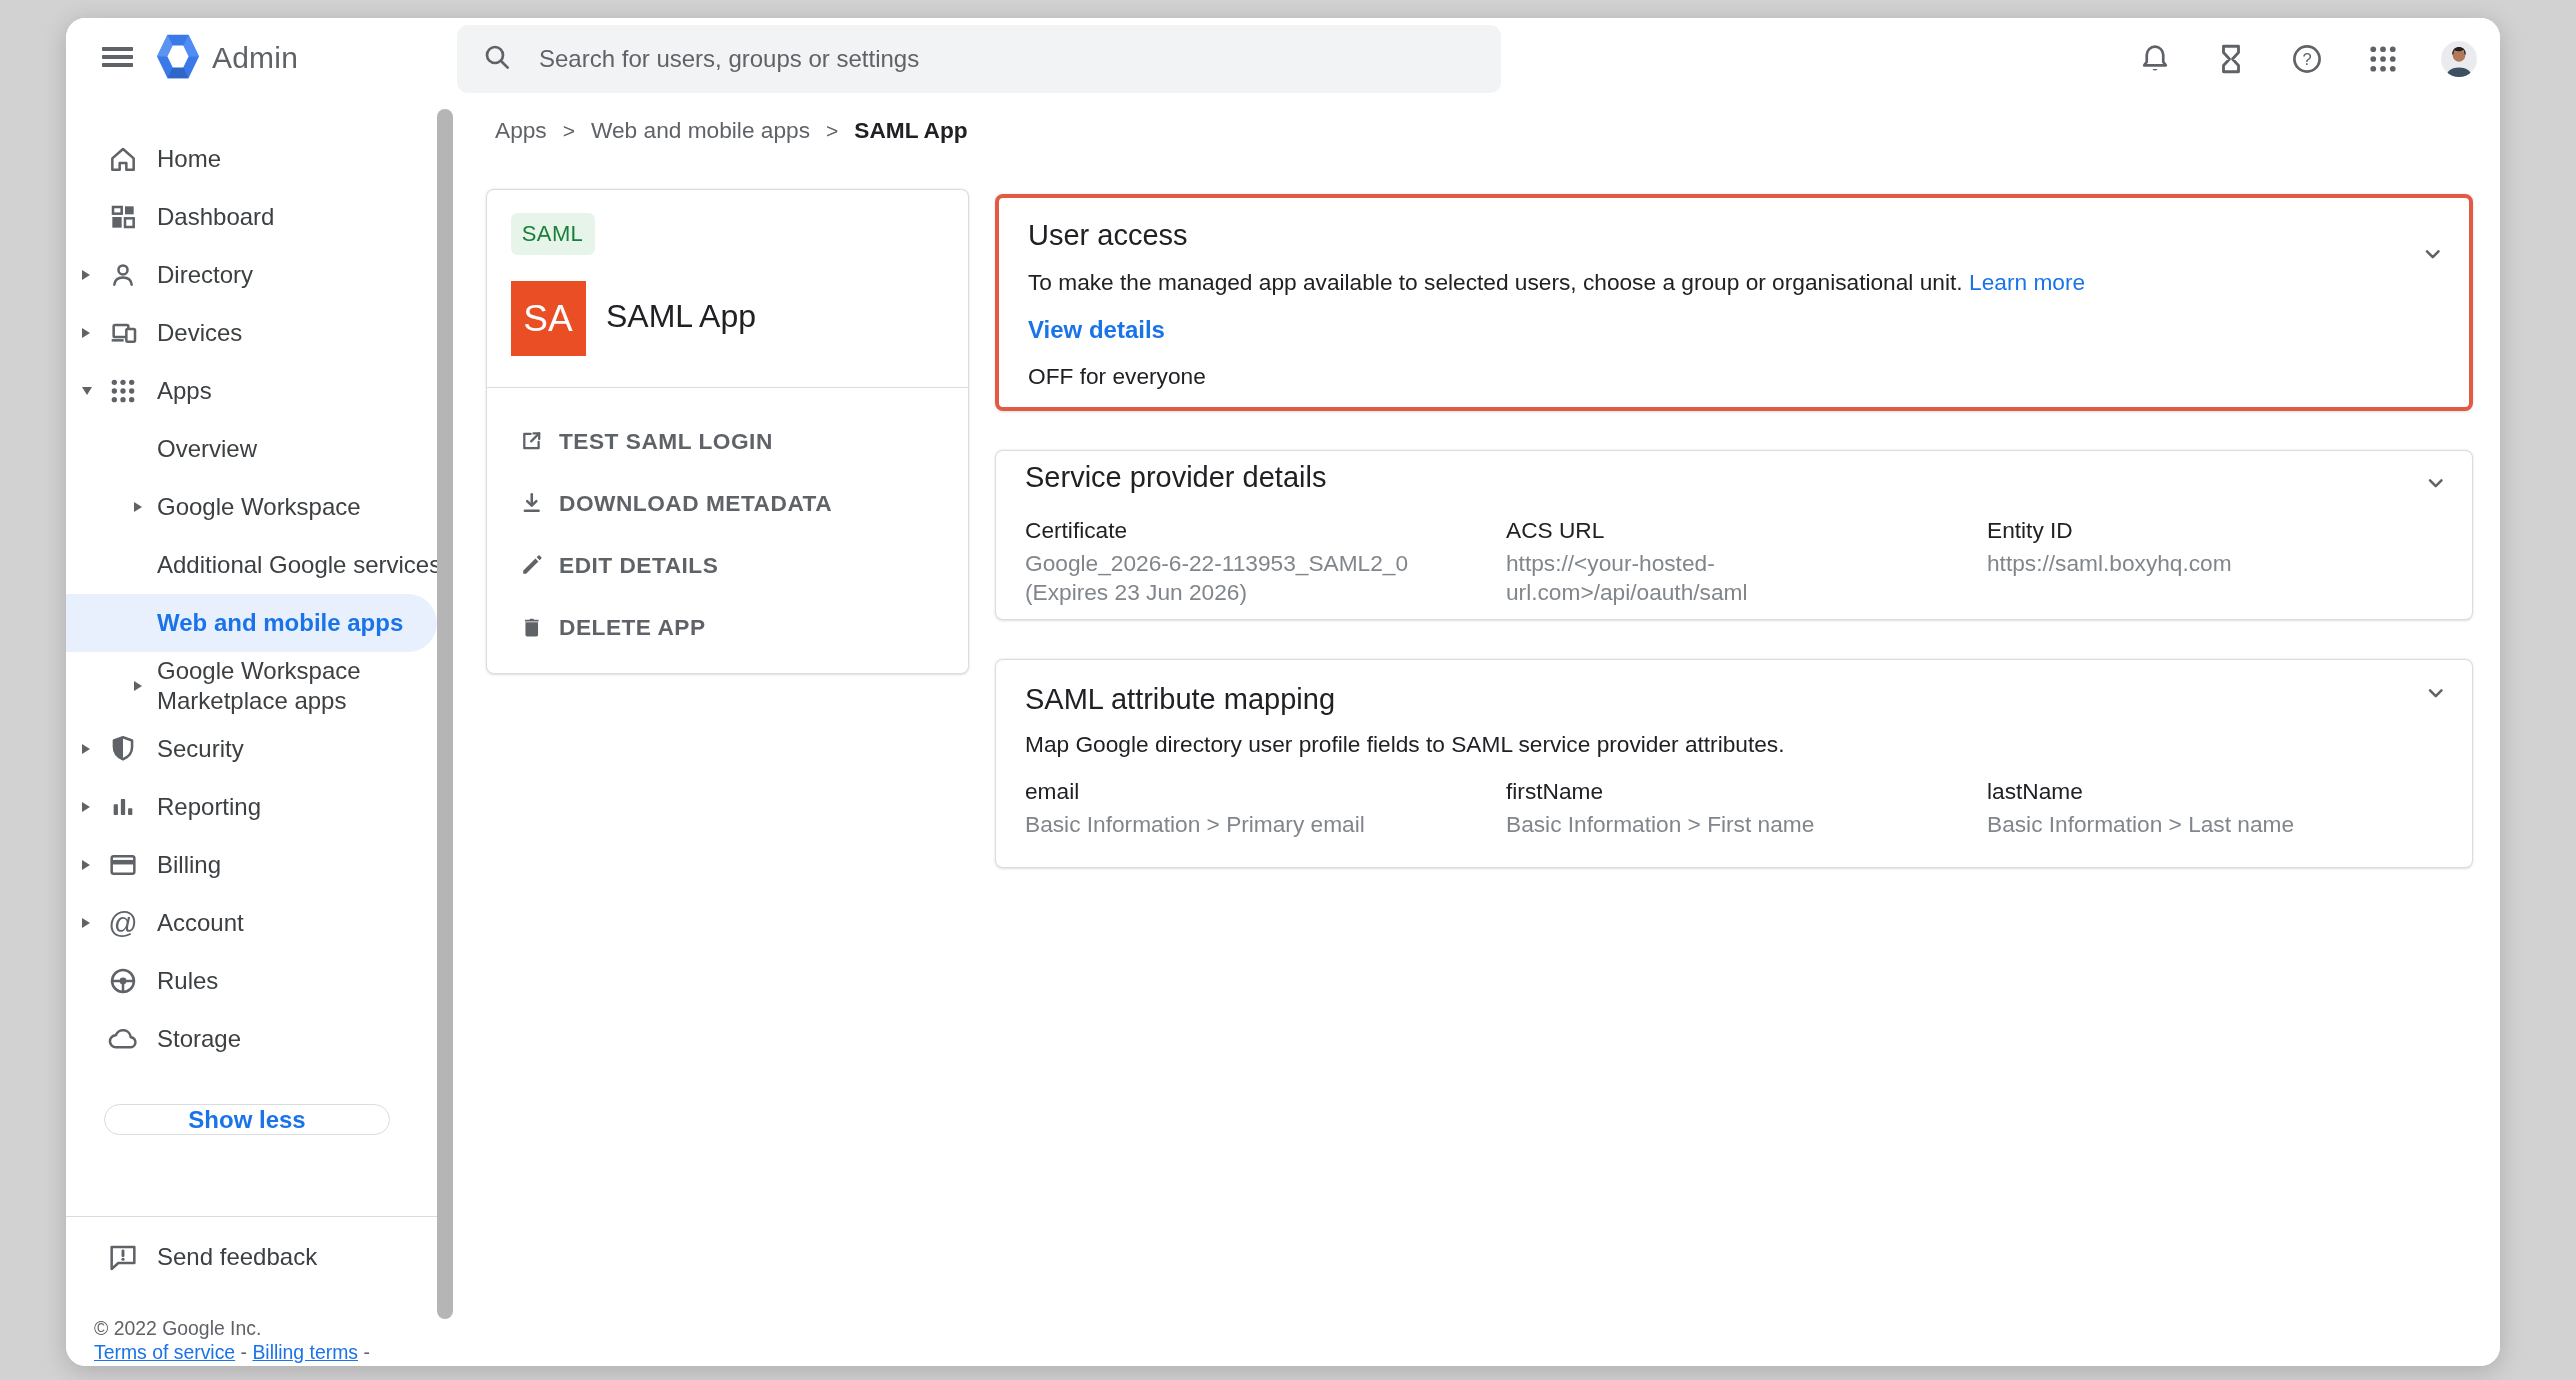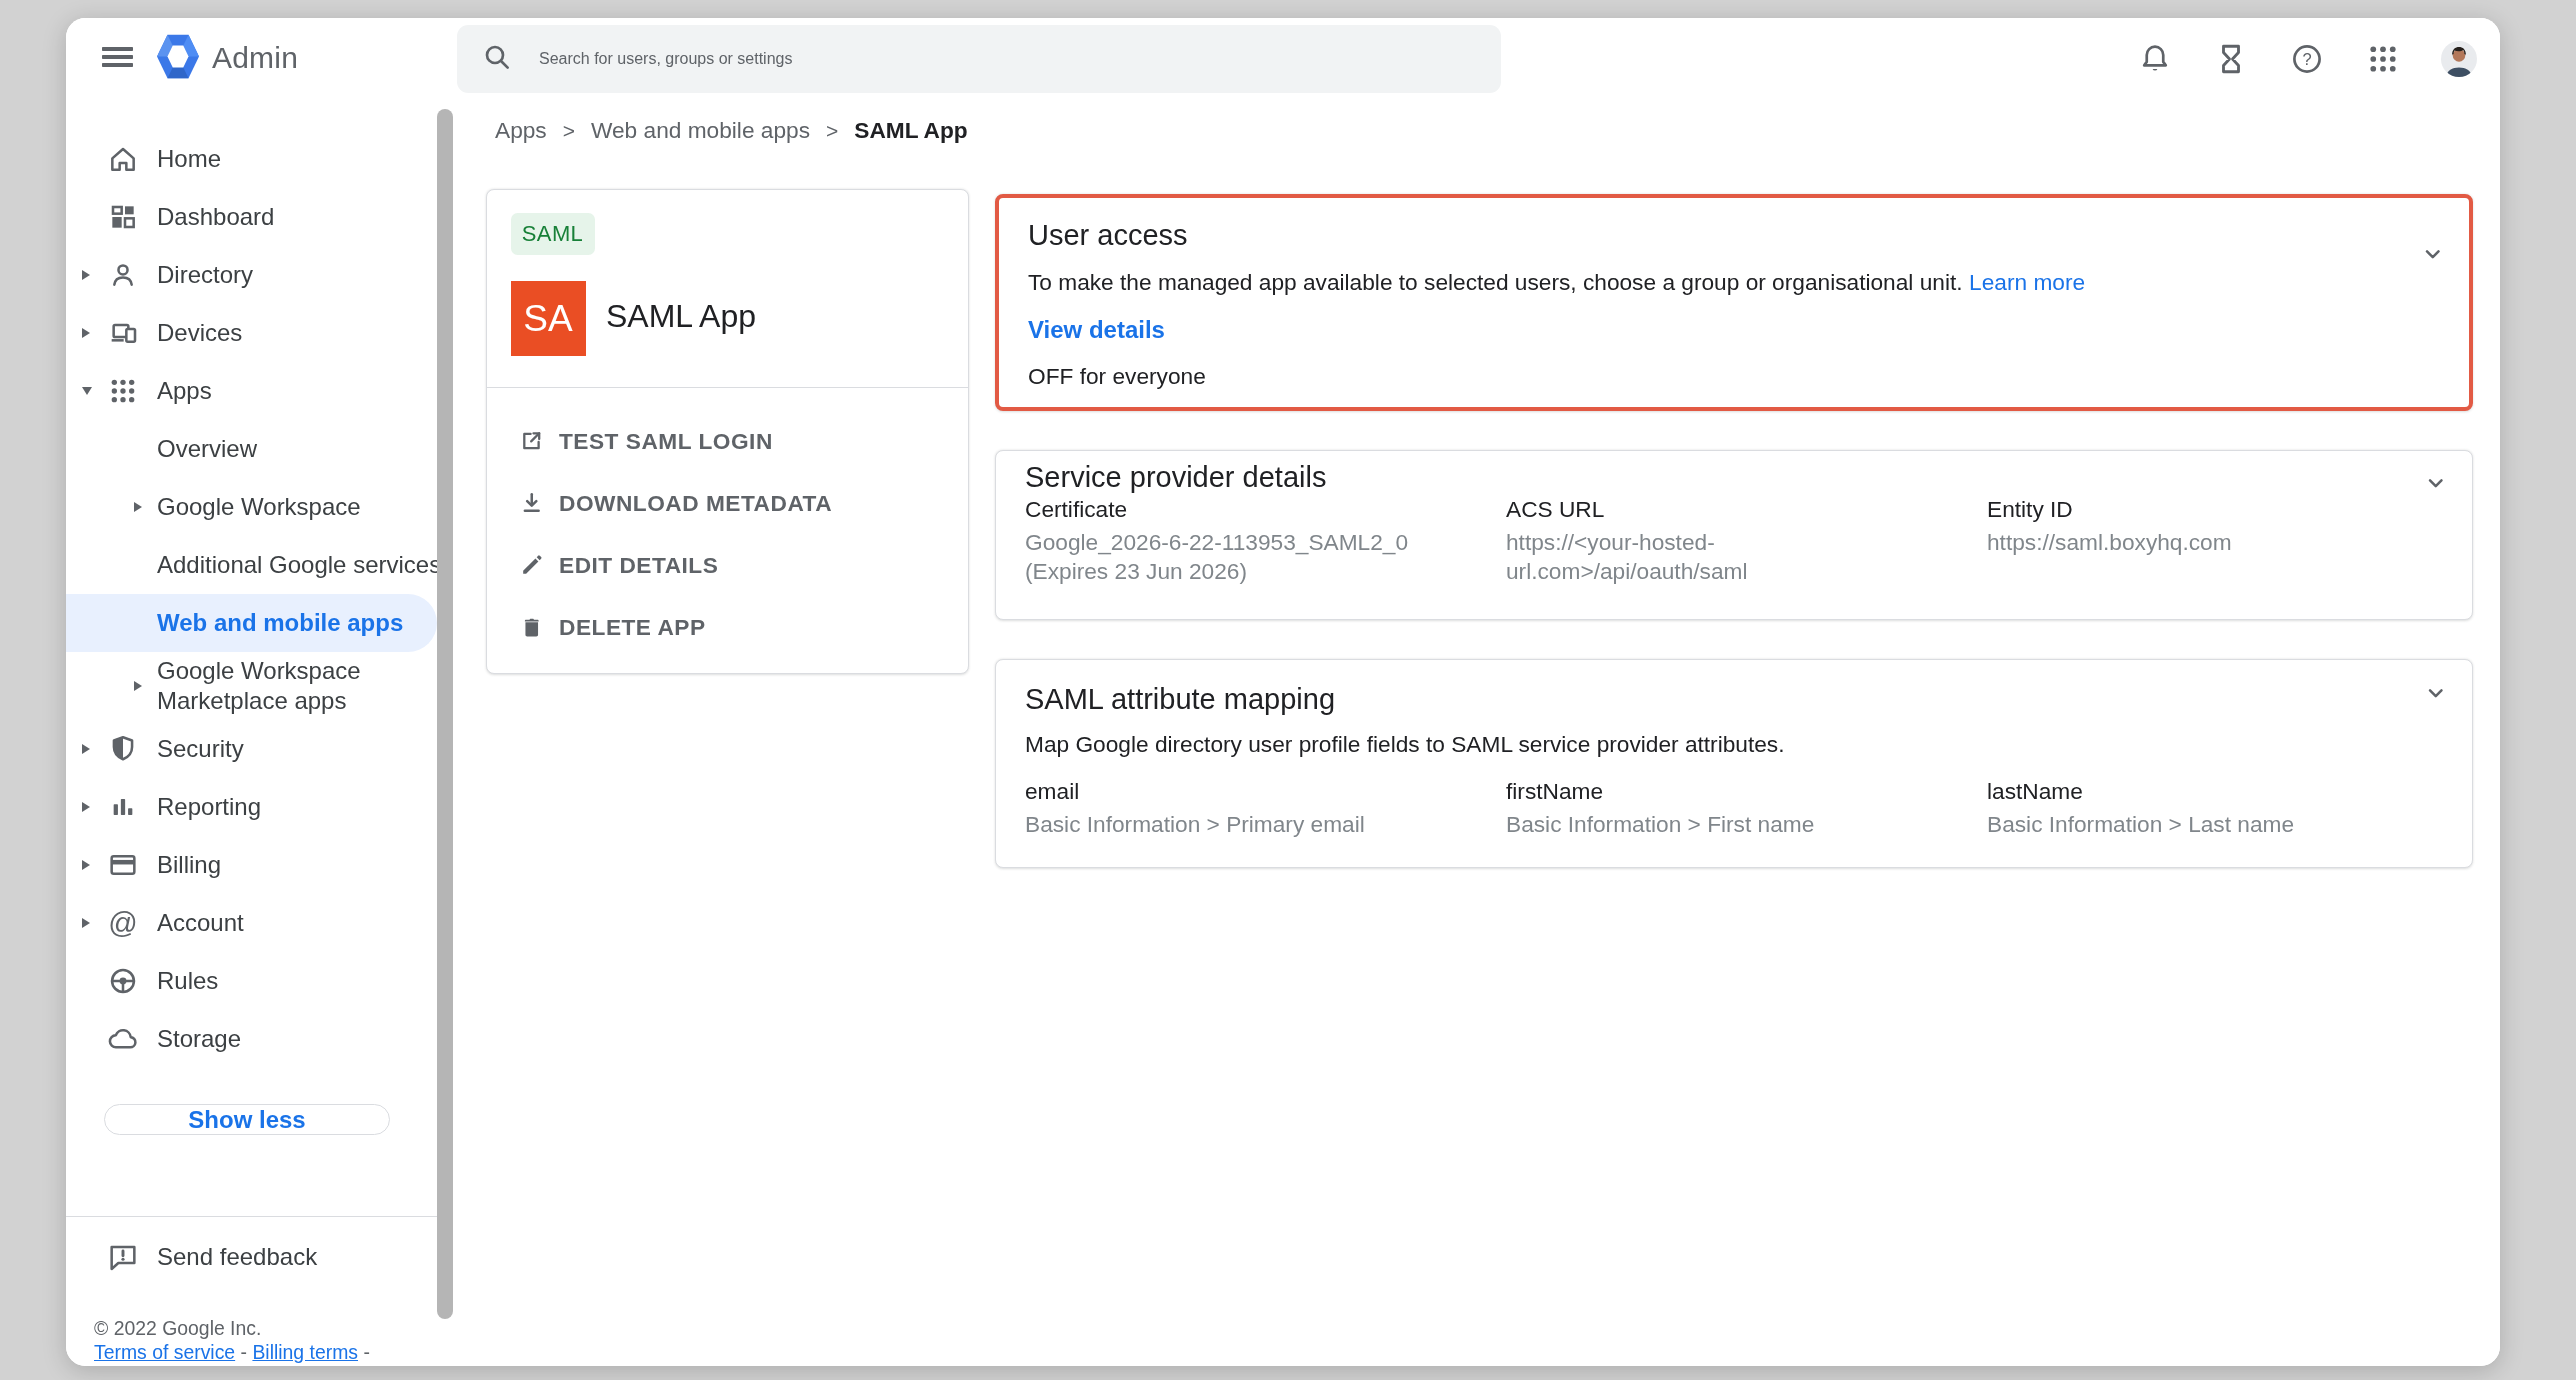--- a/index.html
+++ b/index.html
@@ -9,21 +9,21 @@
     border-radius:19.4px;overflow:hidden;box-shadow:0 4.9px 24px rgba(0,0,0,.18);}
 
   
   .topbar{position:absolute;left:0;top:0;right:0;height:81px;background:#fff;}
   .hamburger{position:absolute;left:36px;top:25px;width:31px;height:31px;cursor:pointer;}
   .hamburger span{display:block;height:4px;background:#5f6368;border-radius:0.8px;margin:4px 0;}
   .brand{position:absolute;left:91px;top:14.6px;display:flex;align-items:center;}
   .brand-text{font-size:30px;color:#5f6368;margin-left:13px;letter-spacing:0.2px;}
   .searchbar{position:absolute;left:391px;top:6.5px;width:1044px;height:68px;background:#f1f3f4;
     border-radius:11.3px;display:flex;align-items:center;padding:0 24px;}
-  .searchbar input{border:none;outline:none;background:transparent;font-size:16px;color:#202124;
+  .searchbar input{border:none;outline:none;background:transparent;font-size:24px;color:#202124;
     margin-left:24px;width:890px;font-family:"Liberation Sans","DejaVu Sans",sans-serif;}
   .searchbar input::placeholder{color:#5f6368;opacity:1;}
   .top-icons{position:absolute;right:22.7px;top:0;height:81px;display:flex;align-items:center;gap:40px;}
   .tico{width:36px;height:36px;display:flex;align-items:center;justify-content:center;cursor:pointer;}
 
   
   .sidebar{position:absolute;left:0;top:81px;width:387px;bottom:0;background:#fff;padding-top:31px;}
   .nav-row{position:relative;height:58px;display:flex;align-items:center;cursor:pointer;}
   .nav-row .caret{position:absolute;left:16px;}
   .cr{width:0;height:0;border-top:5.7px solid transparent;border-bottom:5.7px solid transparent;border-left:8px solid #5f6368;}
@@ -77,21 +77,21 @@
   .panel-title{font-size:29px;color:#202124;}
   .panel-chevron{position:absolute;right:22.7px;cursor:pointer;}
   .ua{height:217px;}
   .ua .panel-title{margin-top:21px;}
   .ua-desc{margin-top:17px;font-size:22.7px;color:#202124;}
   .ua-desc a{color:#1a73e8;text-decoration:none;margin-left:6.5px;cursor:pointer;}
   .ua-link{margin-top:20px;font-size:24px;color:#1a73e8;font-weight:bold;cursor:pointer;}
   .ua-status{margin-top:18.6px;font-size:22.7px;color:#202124;}
   .sp{height:170px;}
   .sp .panel-title{margin-top:9.7px;}
-  .fields{display:grid;grid-template-columns:481px 481px 1fr;margin-top:2px;}
+  .fields{display:grid;grid-template-columns:481px 481px 1fr;margin-top:23px;}
   .f-label{font-size:22.7px;color:#202124;margin-bottom:4.9px;}
   .f-value{font-size:22.7px;color:#80868b;line-height:29px;max-width:421px;}
   .am{height:209px;}
   .am .panel-title{margin-top:23px;}
   .am-desc{margin-top:15.4px;font-size:22.7px;color:#202124;}
   .am .fields{margin-top:20px;}
 </style>
 </head>
 <body>
 

